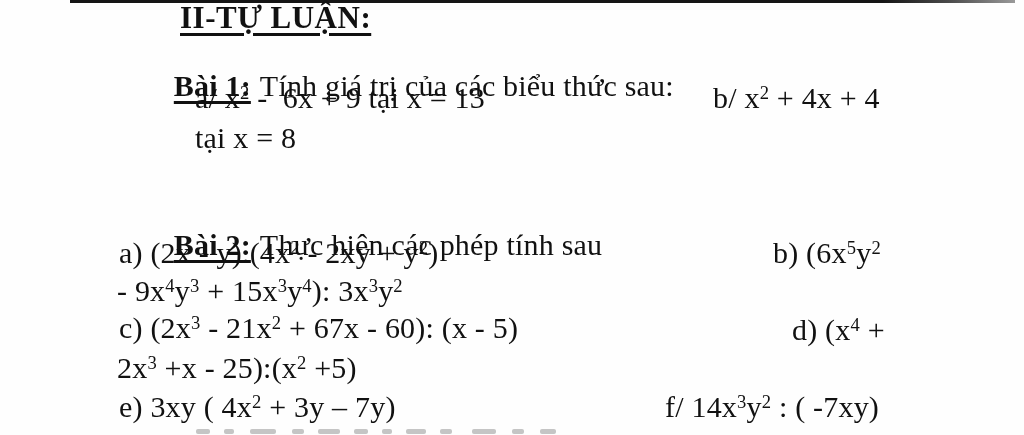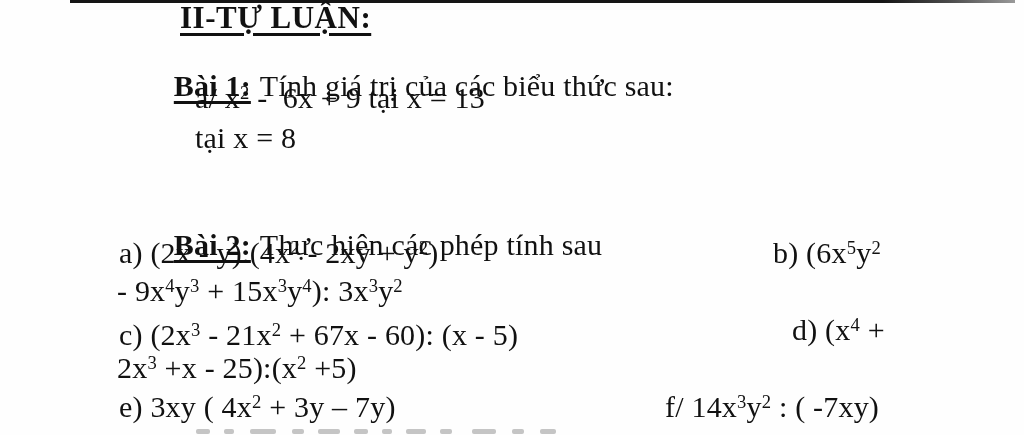--- a/index.html
+++ b/index.html
@@ -76,35 +76,36 @@
   <div class="top-rule"></div>
 
   <div class="line heading" style="left:180px; top:3px">II-TỰ LUẬN:</div>
 
   <div class="line" style="left:115px; top:41px">
     <span class="bai-label">Bài 1:</span><span class="bai-intro">Tính giá trị của các biểu thức sau:</span>
   </div>
 
   <div class="line" style="left:195px; top:83px">a/ x<sup>2</sup> -  6x + 9 tại x = 13</div>
 
+  <div class="line" style="left:713px; top:83px">b/ x<sup>2</sup> + 4x + 4</div>
 
   <div class="line" style="left:195px; top:123px">tại x = 8</div>
 
 
   <div class="line" style="left:115px; top:200px">
     <span class="bai-label">Bài 2:</span><span class="bai-intro">Thực hiện các phép tính sau</span>
   </div>
 
   <div class="line" style="left:119px; top:238px">a) (2x - y).(4x<sup>2</sup> - 2xy + y<sup>2</sup>)</div>
 
   <div class="line" style="left:773px; top:238px">b) (6x<sup>5</sup>y<sup>2</sup></div>
 
   <div class="line" style="left:117px; top:276px">- 9x<sup>4</sup>y<sup>3</sup> + 15x<sup>3</sup>y<sup>4</sup>): 3x<sup>3</sup>y<sup>2</sup></div>
 
-  <div class="line" style="left:119px; top:320px">c) (2x<sup>3</sup> - 21x<sup>2</sup> + 67x - 60): (x - 5)</div>
+  <div class="line" style="left:119px; top:313px">c) (2x<sup>3</sup> - 21x<sup>2</sup> + 67x - 60): (x - 5)</div>
 
   <div class="line" style="left:792px; top:315px">d) (x<sup>4</sup> +</div>
 
   <div class="line" style="left:117px; top:353px">2x<sup>3</sup> +x - 25):(x<sup>2</sup> +5)</div>
 
   <div class="line" style="left:119px; top:392px">e) 3xy ( 4x<sup>2</sup> + 3y – 7y)</div>
 
   <div class="line" style="left:665px; top:392px">f/ 14x<sup>3</sup>y<sup>2</sup> : ( -7xy)</div>
 
   <div class="remnant" style="left:196px; width:14px"></div>

